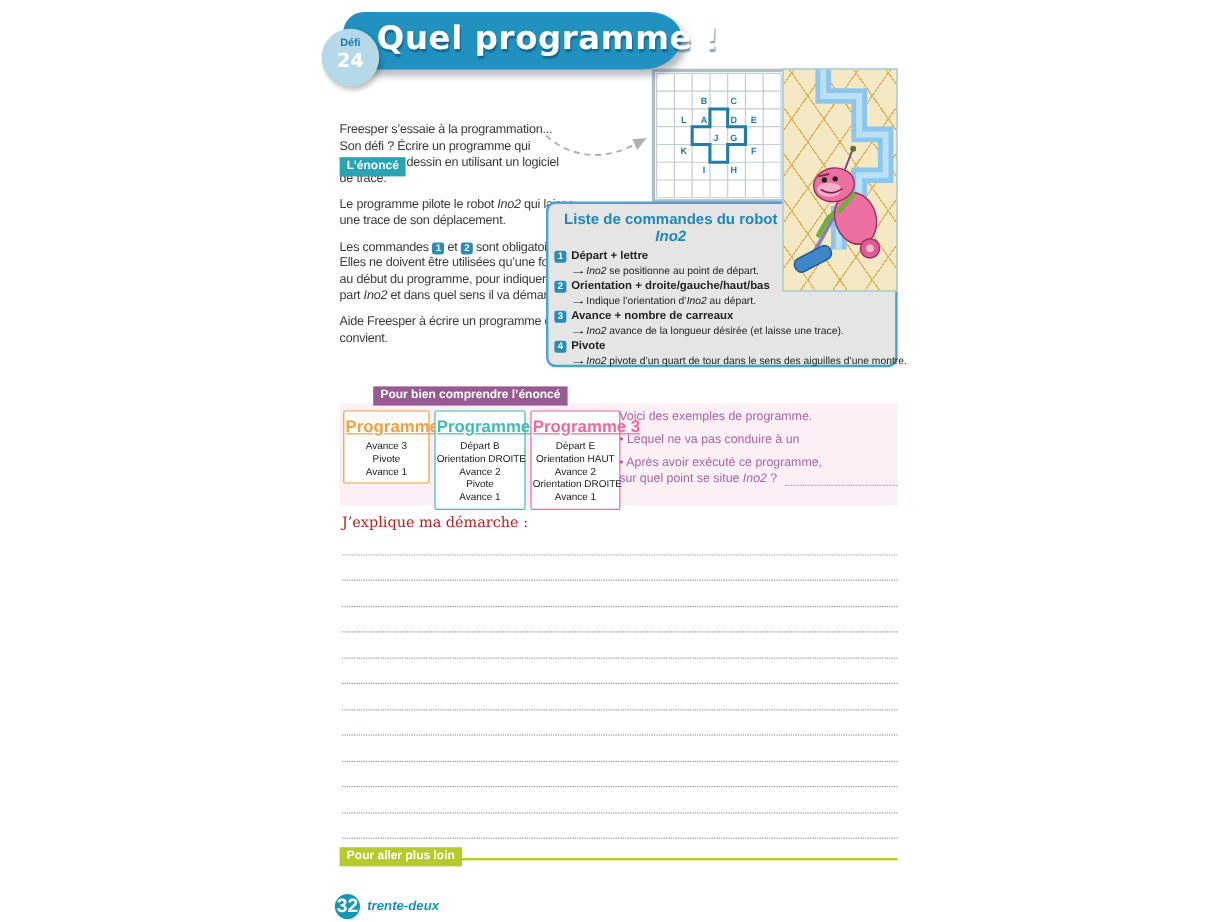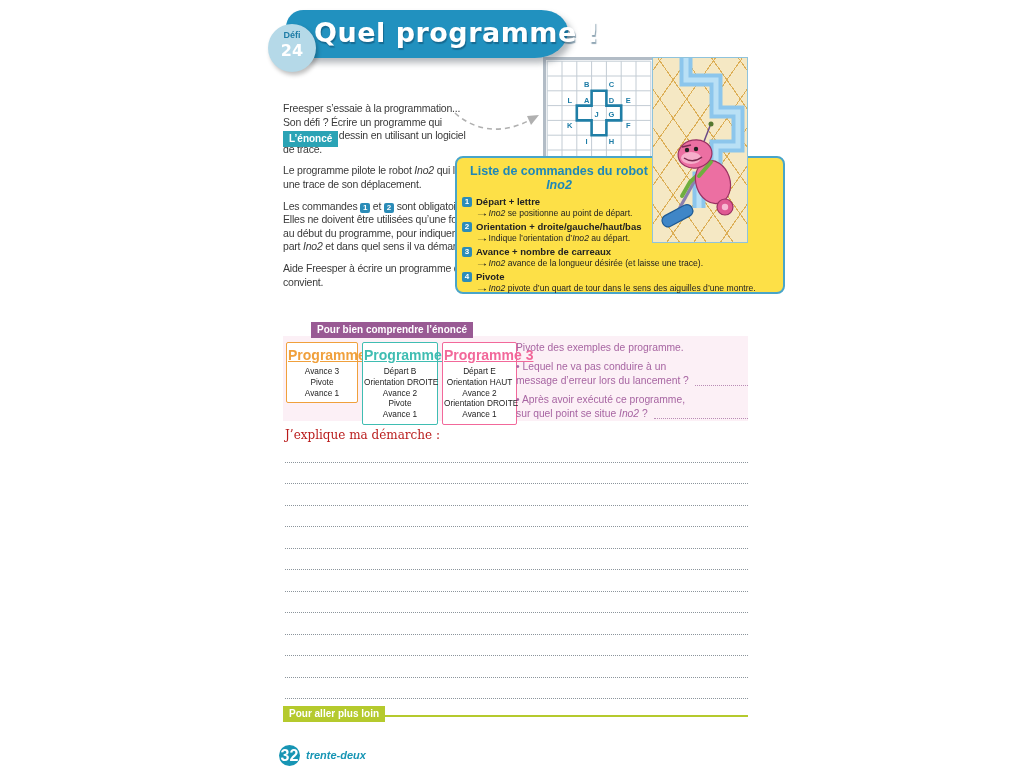--- a/index.html
+++ b/index.html
@@ -41,21 +41,21 @@
   
   .illus{position:absolute;left:652px;top:57px;width:96px;height:186px;z-index:3;
          border:1px solid #8fc3dc;box-sizing:border-box;overflow:hidden;
          background:
            repeating-linear-gradient(55deg,rgba(0,0,0,0) 0 21px,#dcae55 21px 22px),
            repeating-linear-gradient(-55deg,rgba(0,0,0,0) 0 21px,#dcae55 21px 22px),
            #f5e8c4;}
   .illus svg{position:absolute;left:0;top:0;}
 
   
-  .cmdbox{position:absolute;left:455px;top:156px;width:330px;height:138px;background:#fde047;
+  .cmdbox{position:absolute;left:455px;top:168px;width:293px;height:138px;background:#e5e5e5;
           border:2px solid #49a5c9;border-radius:8px;box-sizing:border-box;z-index:1;
           padding:3px 4px;}
   .cmd-title{width:196px;text-align:center;color:#1e87b8;font-weight:bold;font-size:12.5px;
           margin:3px 0 4px;}
   .cmd-title i{font-style:italic;}
   .cmd-item{margin:1px 0 0 1px;}
   .cmd-label-row{display:flex;align-items:center;gap:4px;font-weight:bold;font-size:9.5px;color:#222;}
   .cmd-desc{font-size:8.6px;color:#222;margin:1px 0 3px 13px;white-space:nowrap;}
   .cmd-arrow{display:inline-block;transform:scaleX(1.6);transform-origin:left center;
              font-weight:bold;margin-right:5px;}
@@ -232,27 +232,23 @@
       <div class="prog" style="border-color: rgb(242, 104, 154); width: 75px;">
         <div class="prog-title" style="color: rgb(242, 104, 154);">Programme 3</div>
         <div class="prog-line">Départ E</div>
         <div class="prog-line">Orientation HAUT</div>
         <div class="prog-line">Avance 2</div>
         <div class="prog-line">Orientation DROITE</div>
         <div class="prog-line">Avance 1</div>
       </div>
     </div>
   <div class="questions">
-    <div>Pivote des exemples de programme.</div>
+    <div>Voici des exemples de programme.</div>
     <div class="q-block">
       <div>• Lequel ne va pas conduire à un</div>
-      <div class="q-flex">
-        <span>message d’erreur lors du lancement ?</span>
-        <span class="q-dots"></span>
-      </div>
     </div>
     <div class="q-block">
       <div>• Après avoir exécuté ce programme,</div>
       <div class="q-flex">
         <span>sur quel point se situe <i>Ino2</i> ?</span>
         <span class="q-dots"></span>
       </div>
     </div>
   </div>
 

